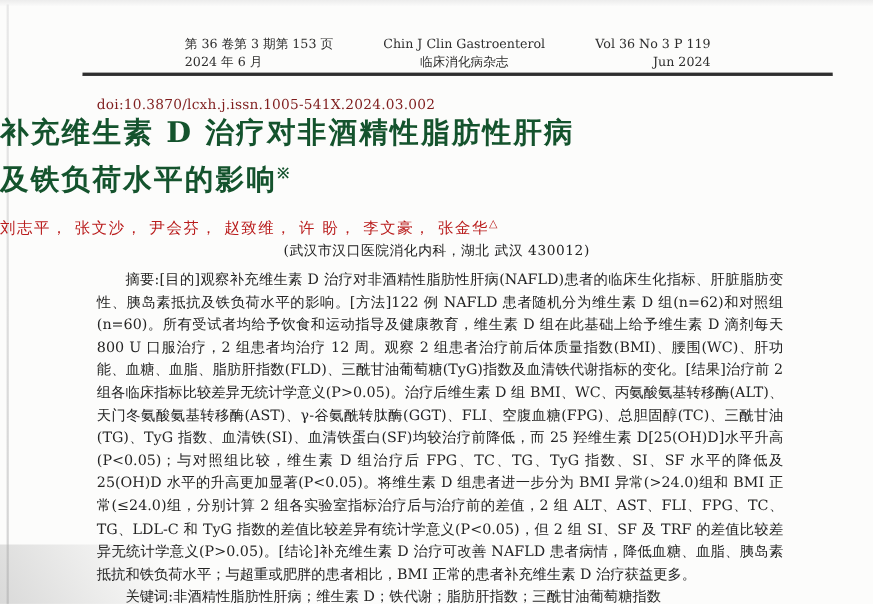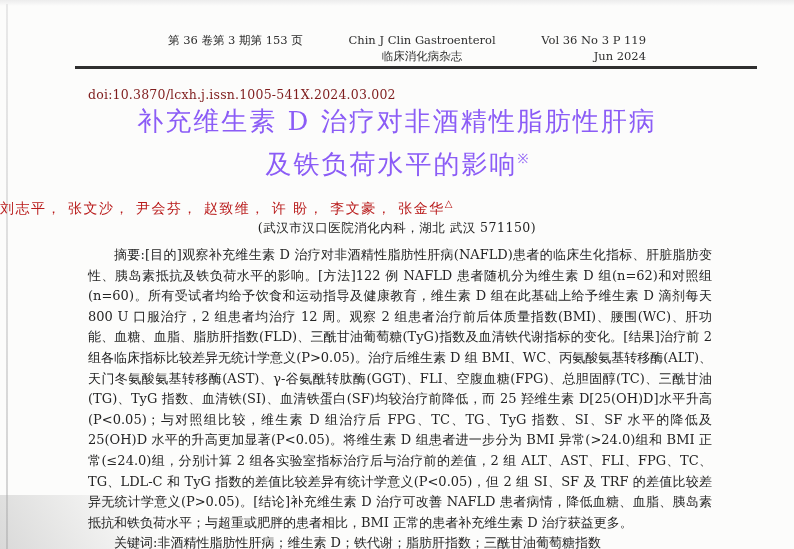--- a/index.html
+++ b/index.html
@@ -37,22 +37,22 @@
     position: absolute; top: 66px; left: 75px; width: 682px; height: 2px;
     background: #2f2f2f;
     border-bottom: 1px solid rgba(47,47,47,0.35);
   }
   .doi {
     position: absolute; top: 87px; left: 88px;
     font-size: 12.5px; letter-spacing: 0.2px; color: #7f1d1d;
   }
   .title {
     position: absolute; top: 102px; left: 0; width: 100%; margin: 0;
-    text-align: center; font-size: 26px; line-height: 38px;
-    font-weight: 400; letter-spacing: 2px; color: #8b5cf6;
+    font-size: 26px; line-height: 38px;
+    font-weight: 700; letter-spacing: 2px; color: #14532d;
   }
   .title .title-mark { font-size: 13px; vertical-align: super; letter-spacing: 0; }
   .authors {
     position: absolute; top: 198px; left: 0; width: 100%;
     text-align: left; font-size: 14px; letter-spacing: 1.5px; color: #b91c1c;
   }
   .authors .author-mark { font-size: 10px; vertical-align: super; }
   .affiliation {
     position: absolute; top: 220px; left: 0; width: 100%;
     text-align: center; font-size: 12.5px; letter-spacing: 0.5px; color: #222;
@@ -70,20 +70,21 @@
 
 <div class="page">
 
   <div class="top-shade"></div>
   <div class="edge-line"></div>
   <div class="corner-shade"></div>
 
   <header class="journal-header">
     <div class="jh-col left">
       <div>第 36 卷第 3 期第 153 页</div>
+      <div>2024 年 6 月</div>
     </div>
     <div class="jh-col center">
       <div>Chin J Clin Gastroenterol</div>
       <div>临床消化病杂志</div>
     </div>
     <div class="jh-col right">
       <div>Vol 36 No 3 P 119</div>
       <div>Jun 2024</div>
     </div>
   </header>
@@ -94,21 +95,21 @@
 
   <h1 class="title">
     <span>补充维生素 D 治疗对非酒精性脂肪性肝病</span><br>
     <span>及铁负荷水平的影响</span><span class="title-mark">※</span>
   </h1>
 
   <div class="authors">
     <span>刘志平， 张文沙， 尹会芬， 赵致维， 许 盼， 李文豪， 张金华</span><span class="author-mark">△</span>
   </div>
 
-  <div class="affiliation">(武汉市汉口医院消化内科，湖北 武汉 571150)</div>
+  <div class="affiliation">(武汉市汉口医院消化内科，湖北 武汉 430012)</div>
 
   <div class="body-block">
     <p class="abstract"><b class="lbl">摘要:</b><b class="lbl">[目的]</b><span>观察补充维生素 D 治疗对非酒精性脂肪性肝病(NAFLD)患者的临床生化指标、肝脏脂肪变性、胰岛素抵抗及铁负荷水平的影响。</span><b class="lbl">[方法]</b><span>122 例 NAFLD 患者随机分为维生素 D 组(n=62)和对照组(n=60)。所有受试者均给予饮食和运动指导及健康教育，维生素 D 组在此基础上给予维生素 D 滴剂每天 800 U 口服治疗，2 组患者均治疗 12 周。观察 2 组患者治疗前后体质量指数(BMI)、腰围(WC)、肝功能、血糖、血脂、脂肪肝指数(FLD)、三酰甘油葡萄糖(TyG)指数及血清铁代谢指标的变化。</span><b class="lbl">[结果]</b><span>治疗前 2 组各临床指标比较差异无统计学意义(P&gt;0.05)。治疗后维生素 D 组 BMI、WC、丙氨酸氨基转移酶(ALT)、天门冬氨酸氨基转移酶(AST)、γ-谷氨酰转肽酶(GGT)、FLI、空腹血糖(FPG)、总胆固醇(TC)、三酰甘油(TG)、TyG 指数、血清铁(SI)、血清铁蛋白(SF)均较治疗前降低，而 25 羟维生素 D[25(OH)D]水平升高(P&lt;0.05)；与对照组比较，维生素 D 组治疗后 FPG、TC、TG、TyG 指数、SI、SF 水平的降低及 25(OH)D 水平的升高更加显著(P&lt;0.05)。将维生素 D 组患者进一步分为 BMI 异常(&gt;24.0)组和 BMI 正常(≤24.0)组，分别计算 2 组各实验室指标治疗后与治疗前的差值，2 组 ALT、AST、FLI、FPG、TC、TG、LDL-C 和 TyG 指数的差值比较差异有统计学意义(P&lt;0.05)，但 2 组 SI、SF 及 TRF 的差值比较差异无统计学意义(P&gt;0.05)。</span><b class="lbl">[结论]</b><span>补充维生素 D 治疗可改善 NAFLD 患者病情，降低血糖、血脂、胰岛素抵抗和铁负荷水平；与超重或肥胖的患者相比，BMI 正常的患者补充维生素 D 治疗获益更多。</span></p>
 
     <p class="keywords"><b class="lbl">关键词:</b><span>非酒精性脂肪性肝病；维生素 D；铁代谢；脂肪肝指数；三酰甘油葡萄糖指数</span></p>
 
   </div>
 
 </div>
 

